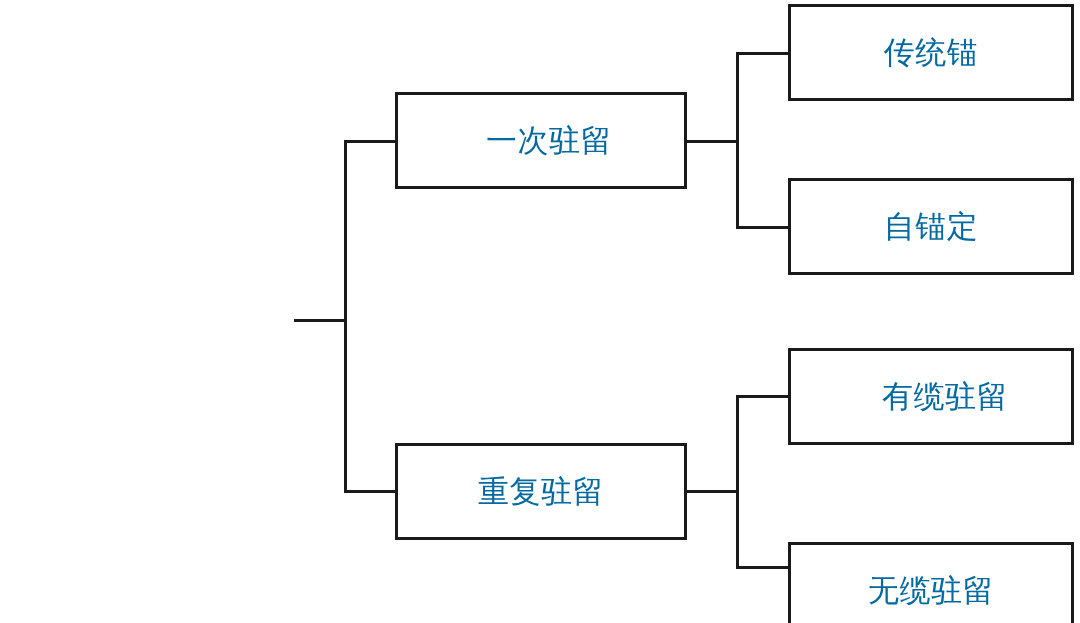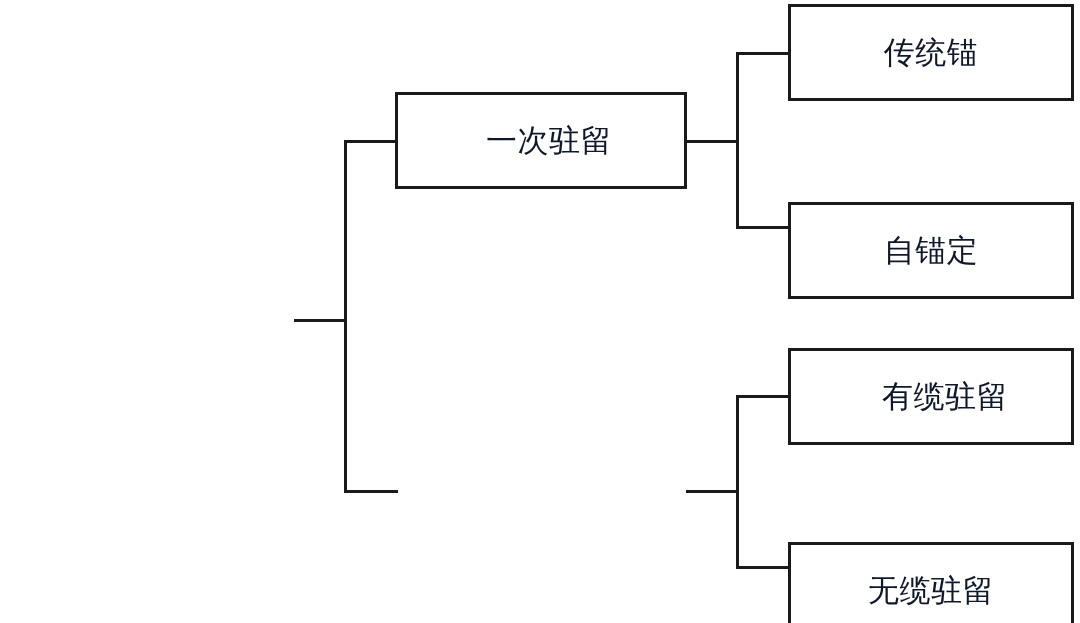--- a/index.html
+++ b/index.html
@@ -17,21 +17,21 @@
   }
   .node {
     position: absolute;
     box-sizing: border-box;
     border: 3px solid #1a1a1a;
     background: #ffffff;
     display: flex;
     align-items: center;
     justify-content: center;
     text-align: center;
-    color: #0f172a;
+    color: #0369a1;
     line-height: 1.28;
     letter-spacing: 0.5px;
     z-index: 2;
   }
   .node-label {
     display: block;
     white-space: pre-line;
   }
 
   
@@ -54,21 +54,21 @@
   .node-l2.pos-b { top: 443px; }
 
   
   .node-l3 {
     left: 788px;
     width: 286px;
     height: 97px;
     font-size: 31px;
   }
   .node-l3.pos-a { top: 4px; }
-  .node-l3.pos-b { top: 178px; margin-top: 24px; }
+  .node-l3.pos-b { top: 178px; }
   .node-l3.pos-c { top: 348px; padding-left: 28px; }
   .node-l3.pos-d { top: 518px; margin-top: 24px; }
 
   
   .conn {
     position: absolute;
     background: #1a1a1a;
     z-index: 1;
   }
   .conn.h { height: 3px; }
@@ -110,20 +110,23 @@
   <div class="conn h c-d-stub"></div>
   <div class="conn v c-d-spine"></div>
   <div class="conn h c-d-ch1"></div>
   <div class="conn h c-d-ch2"></div>
 
 
   <div class="node node-l2 pos-a">
     <span class="node-label">一次驻留</span>
   </div>
 
+  <div class="node node-l2 pos-b">
+    <span class="node-label">重复驻留</span>
+  </div>
 
   <div class="node node-l3 pos-a">
     <span class="node-label">传统锚</span>
   </div>
 
   <div class="node node-l3 pos-b">
     <span class="node-label">自锚定</span>
   </div>
 
   <div class="node node-l3 pos-c">

